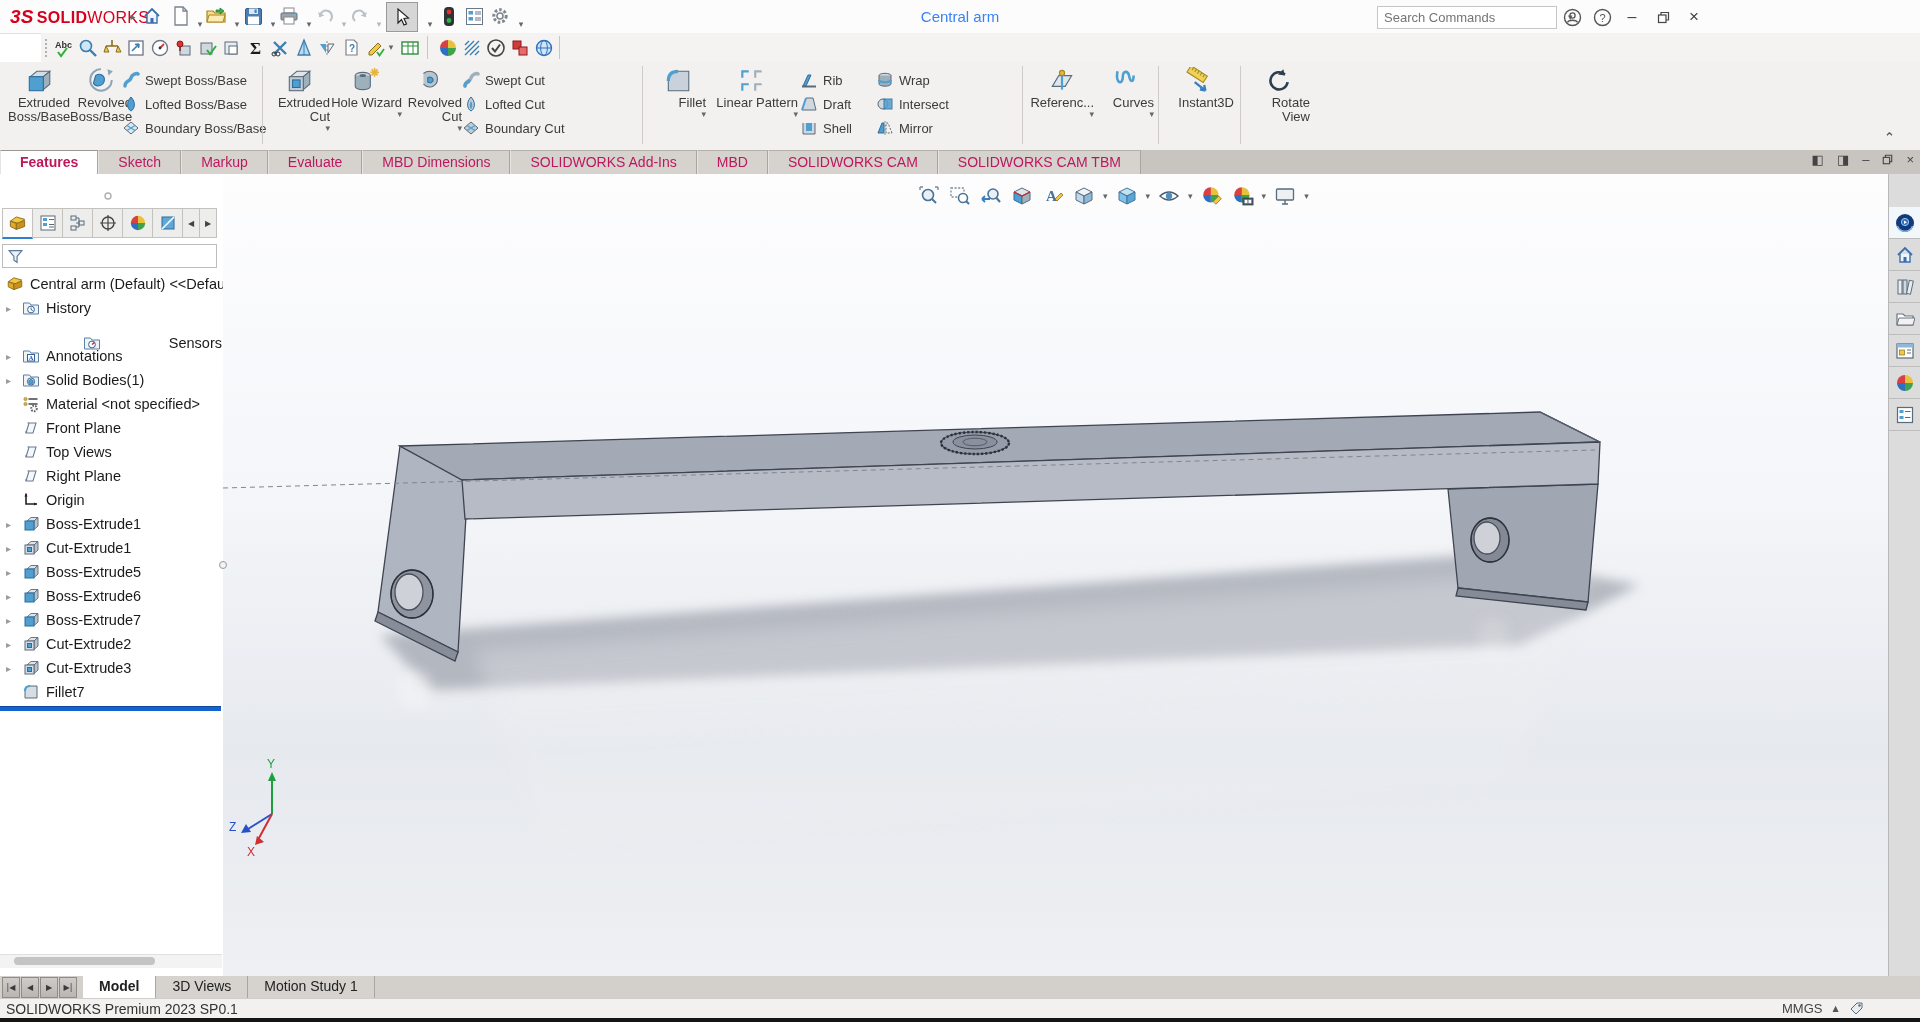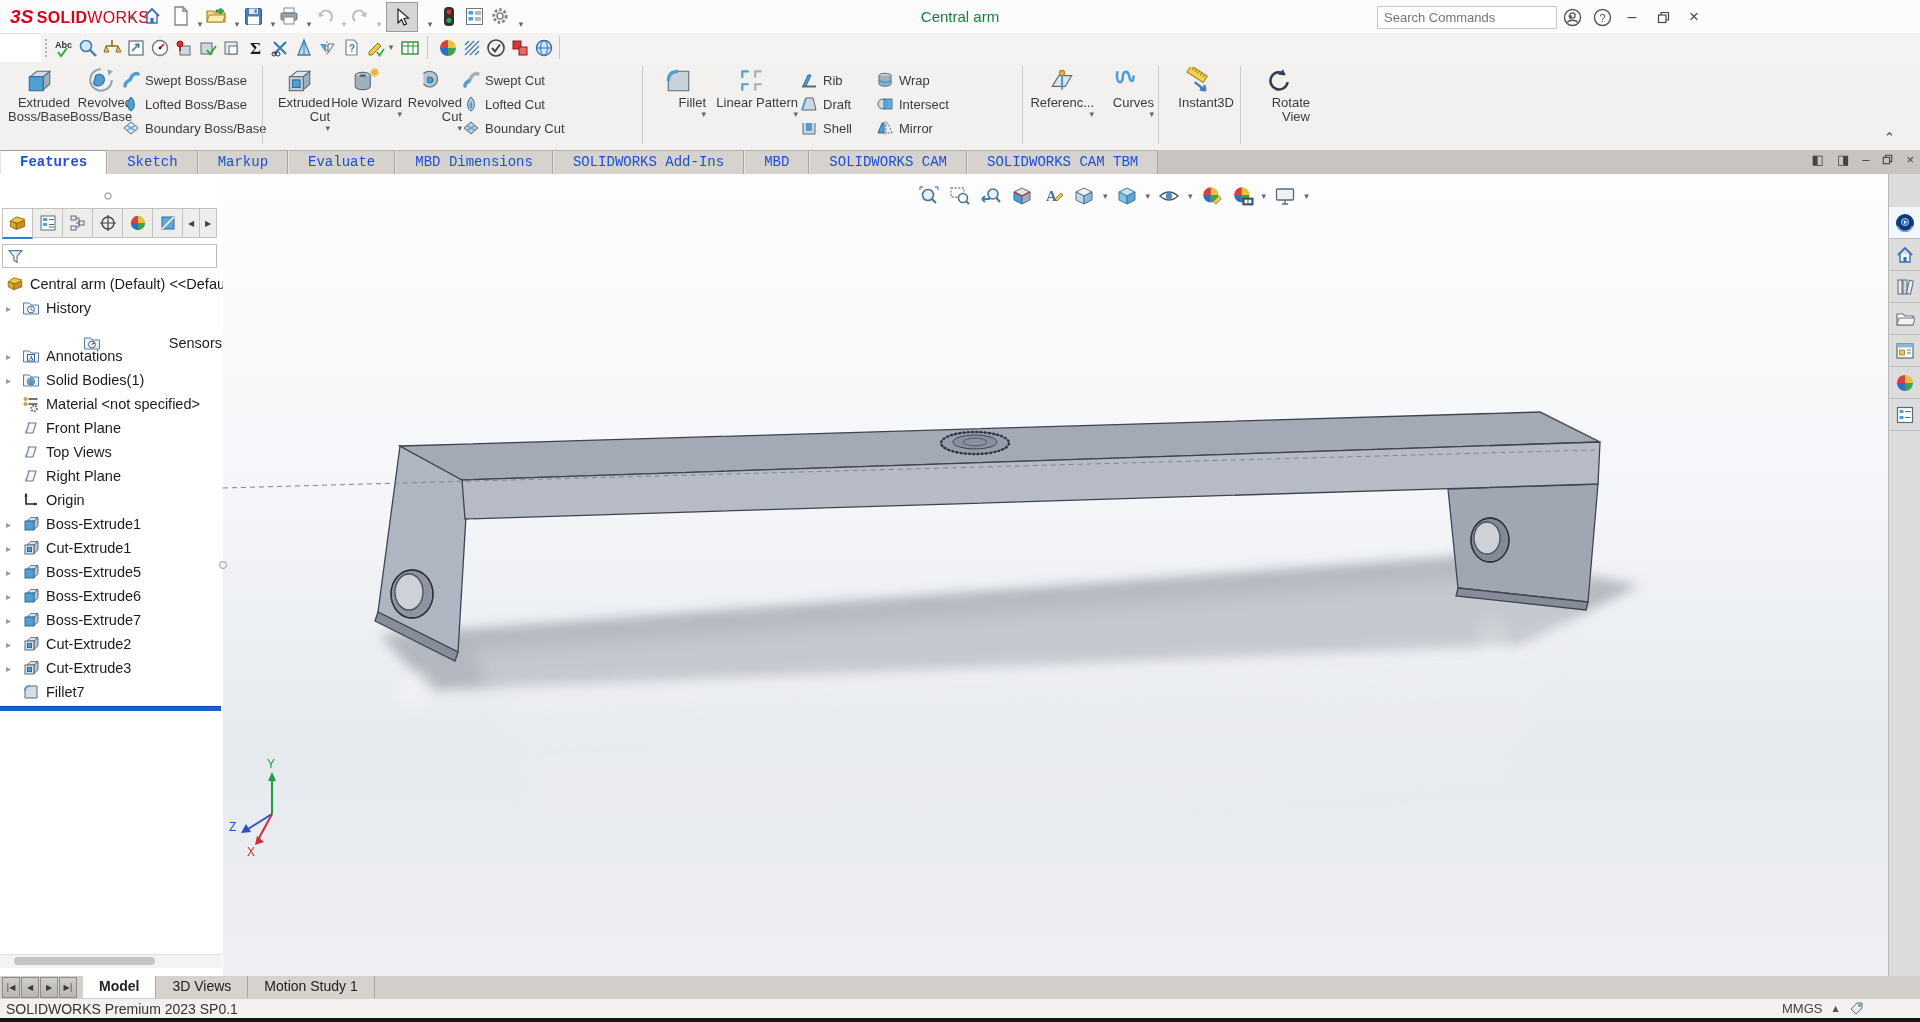--- a/index.html
+++ b/index.html
@@ -11,42 +11,42 @@
 
   
   #titlebar{position:absolute;left:0;top:0;width:1920px;height:33px;background:#fcfcfc;border-bottom:1px solid #e3e1df;}
   .logo{position:absolute;left:10px;top:6px;font-size:16px;color:#d6001c;letter-spacing:.3px;white-space:nowrap;}
   .logo .p{font-style:italic;font-weight:bold;font-size:19px;margin-right:3px;}
   .logo .b{font-weight:bold;}
   .qa{position:absolute;top:5px;width:22px;height:22px;display:flex;align-items:center;justify-content:center;}
   .caret{font-family:"DejaVu Sans",sans-serif;font-size:9px;color:#666;line-height:1;}
   .qacaret{position:absolute;top:13px;}
   #winTitle{position:absolute;left:0;top:0;width:100%;height:33px;display:flex;align-items:center;justify-content:center;
-            font-size:15px;color:#15803d;pointer-events:none;}
+            font-size:15px;color:#3b82f6;pointer-events:none;}
   #searchBox{position:absolute;left:1377px;top:6px;width:178px;height:21px;border:1px solid #c6c6c6;background:#fff;display:flex;align-items:center;}
   #searchBox input{border:0;outline:0;flex:1;font-size:13px;color:#555;font-family:"Liberation Sans",sans-serif;padding:0 4px;background:transparent;}
   .tbtn{position:absolute;top:6px;width:22px;height:22px;display:flex;align-items:center;justify-content:center;color:#444;}
 
   
   #utilbar{position:absolute;left:0;top:33px;width:1920px;height:29px;background:#f4f3f2;border-bottom:1px solid #dcdad8;margin-left:41px;}
   .ut{position:absolute;top:4px;width:21px;height:21px;display:flex;align-items:center;justify-content:center;}
   .utsep{position:absolute;top:3px;width:1px;height:23px;background:#c9c7c5;}
 
   
   #ribbon{position:absolute;left:0;top:62px;width:1920px;height:88px;background:#f2f1ef;border-bottom:1px solid #c9c6c2;}
   .rbig{position:absolute;top:2px;height:84px;text-align:right;font-size:13px;color:#3b3b3b;}
   .rbig .ic{margin:3px auto 1px;}
   .rbig .l{line-height:14px;white-space:nowrap;}
   .rsmall{position:absolute;height:24px;display:flex;align-items:center;gap:5px;font-size:13px;color:#3b3b3b;white-space:nowrap;}
   .rsep{position:absolute;top:4px;width:1px;height:78px;background:#cfccc8;}
 
   
   #tabrow{position:absolute;left:0;top:150px;width:1920px;height:24px;background:#c8c5c1;display:flex;}
-  .tab{padding:0 19px;line-height:23px;font-size:14px;color:#1d4ed8;background:#d6d3cf;
-       border-right:1px solid #a9a6a2;border-left:1px solid #e6e4e1;border-top:1px solid #b4b1ad;font-family:Liberation Mono, monospace;}
+  .tab{padding:0 19px;line-height:23px;font-size:14px;color:#be185d;background:#d6d3cf;
+       border-right:1px solid #a9a6a2;border-left:1px solid #e6e4e1;border-top:1px solid #b4b1ad;}
   .tab.active{background:#fff;font-weight:bold;border-top:1px solid #9a9792;}
   #tabctrls{position:absolute;right:6px;top:152px;display:flex;gap:13px;align-items:center;color:#444;font-size:13px;}
 
   
   #main{position:absolute;left:0;top:174px;width:1920px;height:802px;}
   #fmpanel{position:absolute;left:0;top:0;width:223px;height:802px;background:#fff;border-right:1px solid #b5b2ae;}
   .fmtab{position:absolute;top:34px;width:29px;height:28px;background:#ededec;border:1px solid #c4c2bf;display:flex;align-items:center;justify-content:center;}
   .fmtab.active{background:#fbfbfb;border-bottom:2px solid #2f7fce;}
   #filterbox{position:absolute;left:2px;top:70px;width:209px;height:22px;border:1px solid #bdbdbd;background:#fff;display:flex;align-items:center;padding-left:4px;}
   .trow{position:absolute;left:0;width:222px;height:24px;display:flex;align-items:center;}

